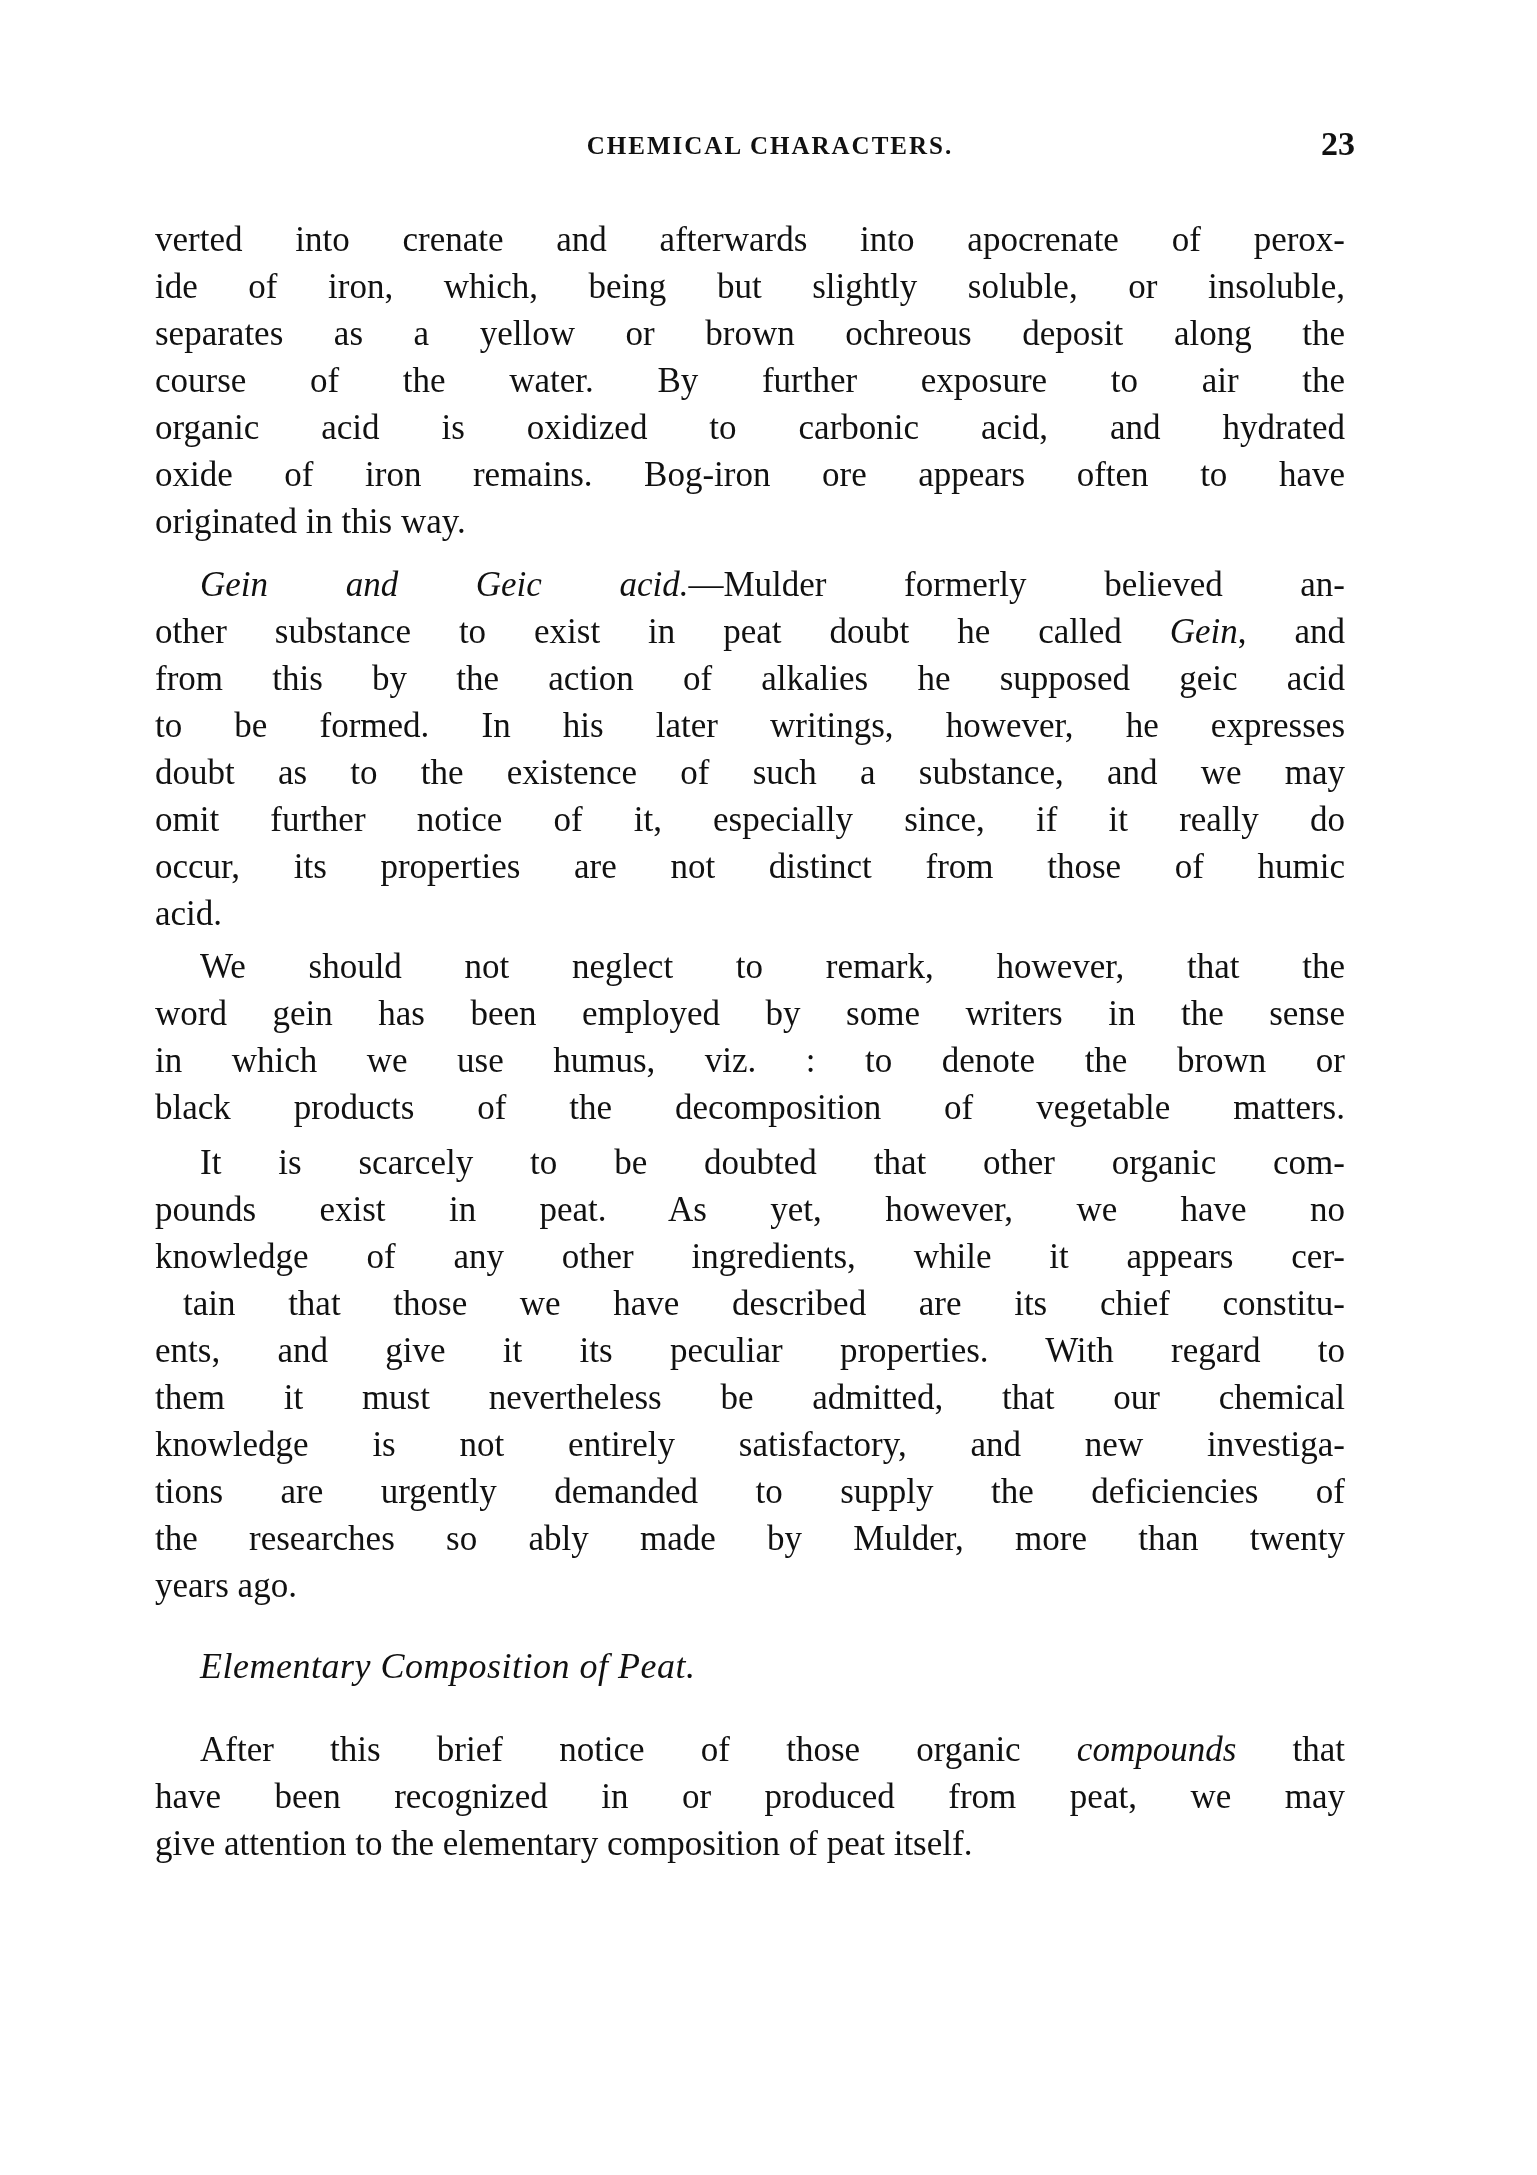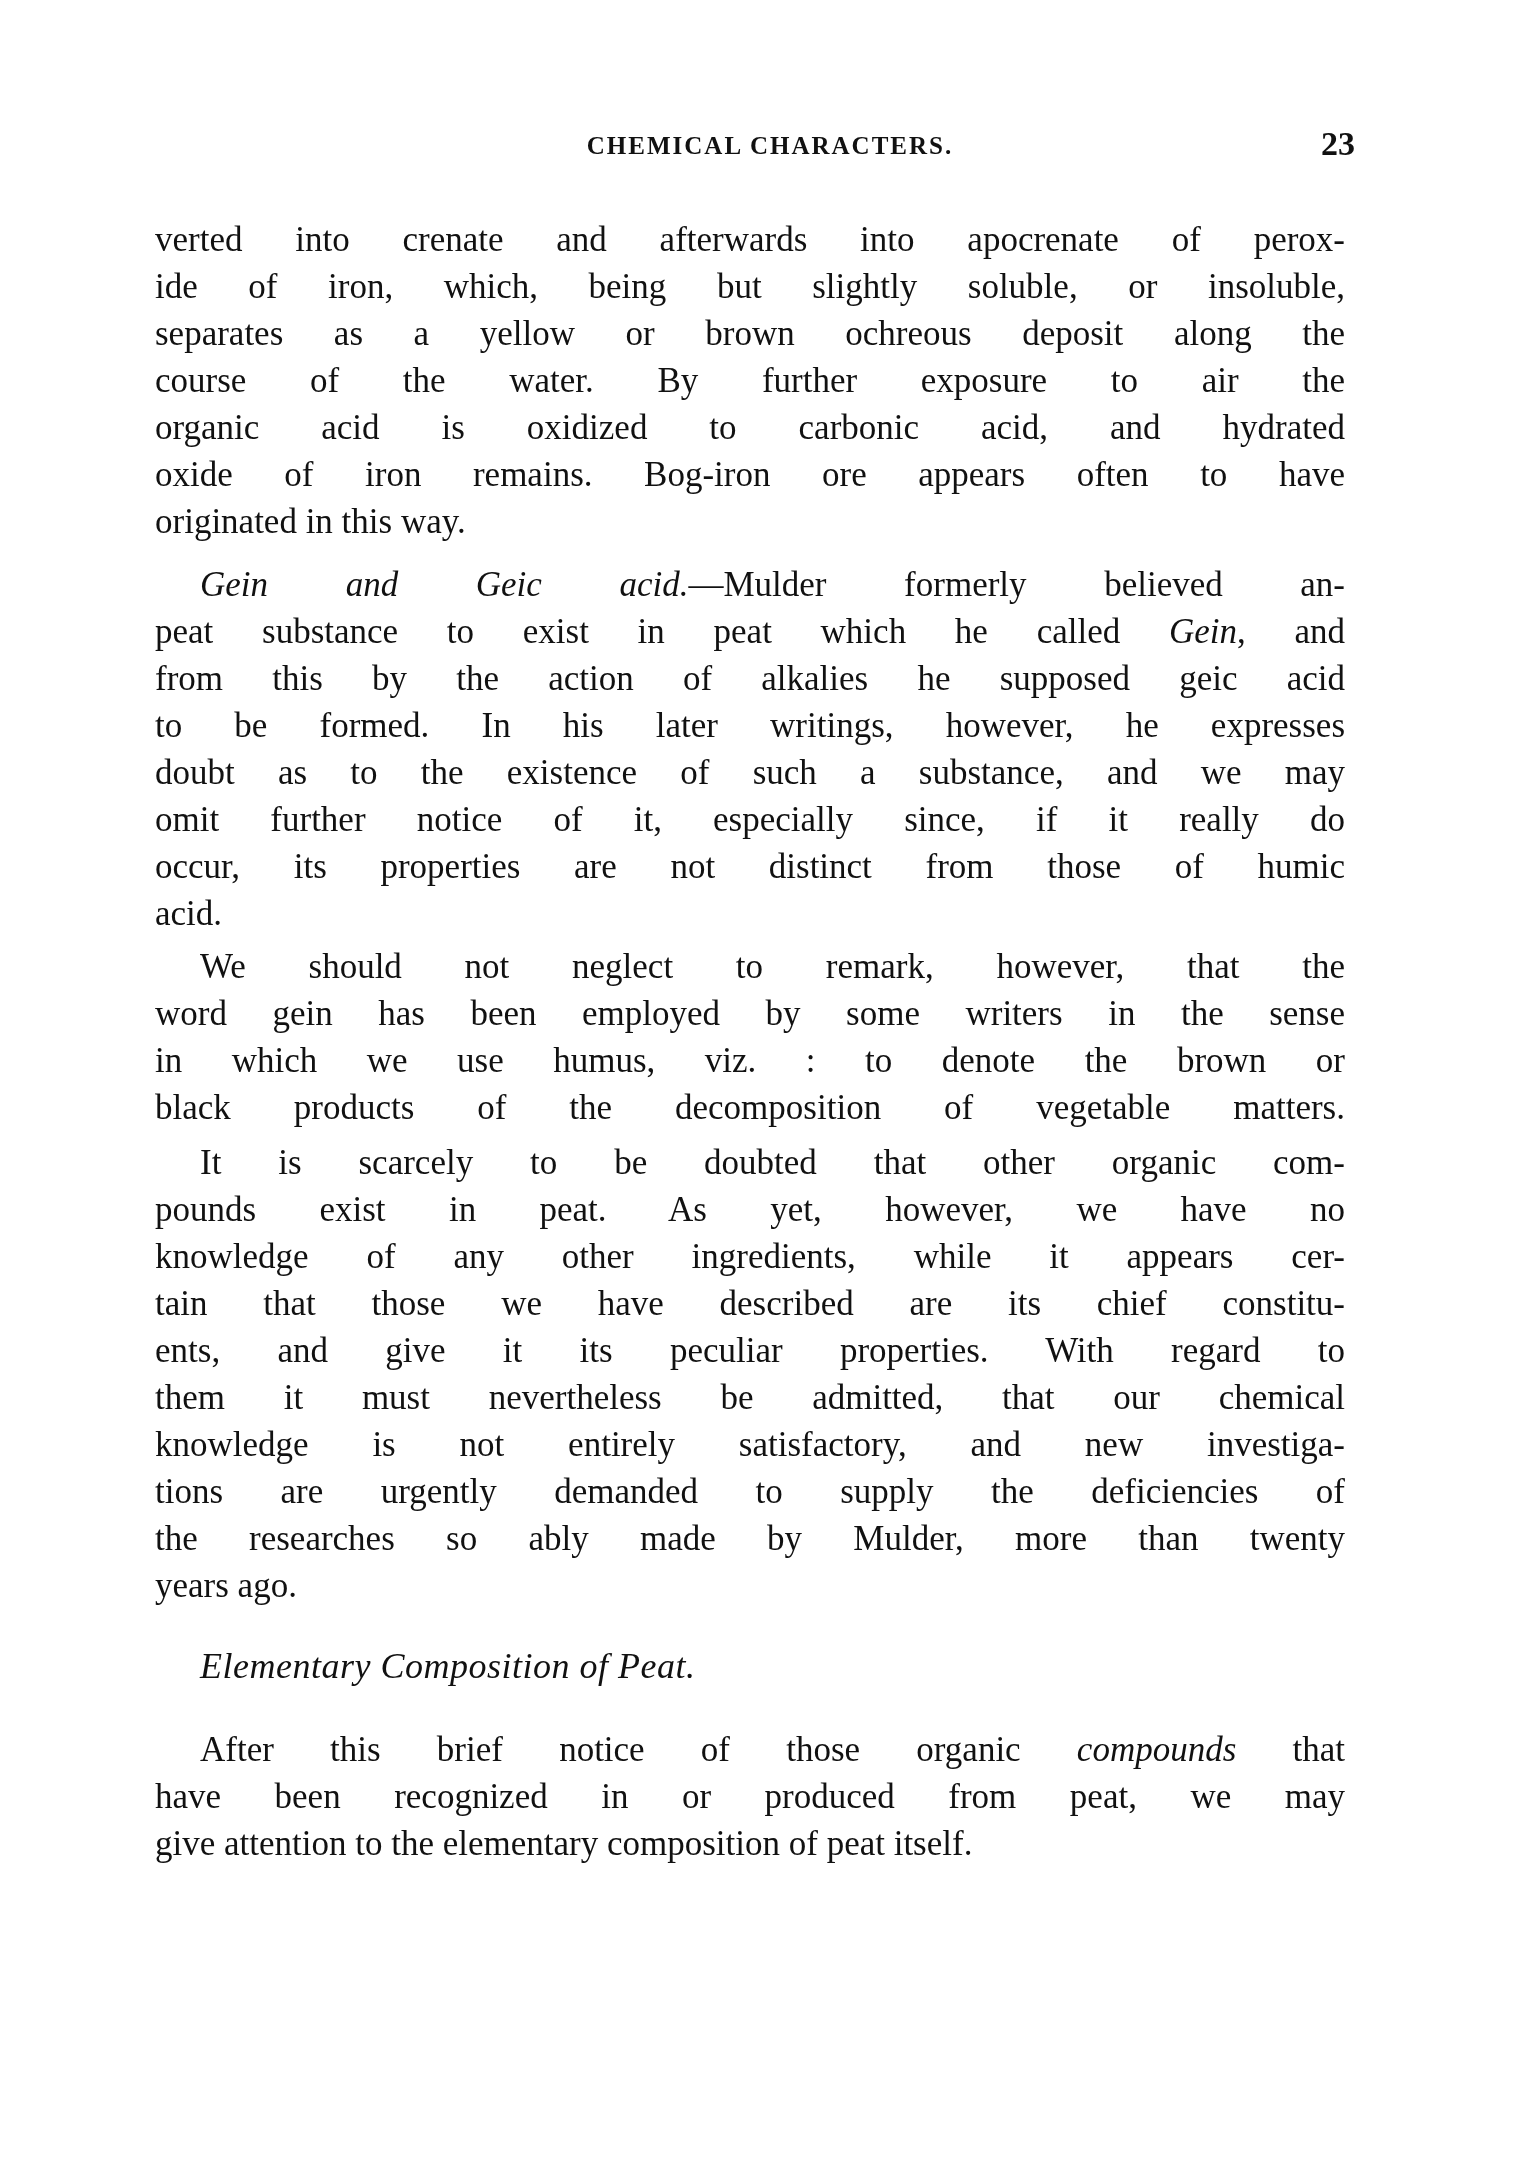--- a/index.html
+++ b/index.html
@@ -93,41 +93,41 @@
     <span class="line" style="display: block;"><span style="white-space: nowrap;">ide of iron, which, being but slightly soluble, or insoluble,</span></span>
     <span class="line" style="display: block;"><span style="white-space: nowrap;">separates as a yellow or brown ochreous deposit along the</span></span>
     <span class="line" style="display: block;"><span style="white-space: nowrap;">course of the water.  By further exposure to air the</span></span>
     <span class="line" style="display: block;"><span style="white-space: nowrap;">organic acid is oxidized to carbonic acid, and hydrated</span></span>
     <span class="line" style="display: block;"><span style="white-space: nowrap; font-family: Liberation Serif, serif;">oxide of iron remains.  Bog-iron ore appears often to have</span></span>
     <span class="line last" style="display: block;"><span style="white-space: nowrap;">originated in this way.</span></span>
   </div>
 
   <div class="block" style="top:561px;">
     <span class="line indent" style="display: block;"><span style="white-space: nowrap; word-spacing: 0.00260417px;"><span class="ital">Gein and Geic acid.</span><span>—Mulder formerly believed an-</span></span></span>
-    <span class="line" style="display: block;"><span style="white-space: nowrap;"><span>peat substance to exist in peat which he called </span><span class="ital">Gein</span><span>, and</span></span></span>
+    <span class="line" style="display: block;"><span style="white-space: nowrap;"><span>other substance to exist in peat doubt he called </span><span class="ital">Gein</span><span>, and</span></span></span>
     <span class="line" style="display: block;"><span style="white-space: nowrap;">from this by the action of alkalies he supposed geic acid</span></span>
     <span class="line" style="display: block;"><span style="white-space: nowrap;">to be formed.  In his later writings, however, he expresses</span></span>
     <span class="line" style="display: block;"><span style="white-space: nowrap;">doubt as to the existence of such a substance, and we may</span></span>
     <span class="line" style="display: block;"><span style="white-space: nowrap;">omit further notice of it, especially since, if it really do</span></span>
     <span class="line" style="display: block;"><span style="white-space: nowrap;">occur, its properties are not distinct from those of humic</span></span>
     <span class="line last" style="display: block;"><span style="white-space: nowrap;">acid.</span></span>
   </div>
 
   <div class="block" style="top:943px;">
     <span class="line indent" style="display: block;"><span style="white-space: nowrap; margin-top: 28px;">We should not neglect to remark, however, that the</span></span>
     <span class="line" style="display: block;"><span style="white-space: nowrap;">word gein has been employed by some writers in the sense</span></span>
     <span class="line" style="display: block;"><span style="white-space: nowrap;">in which we use humus, viz. : to denote the brown or</span></span>
     <span class="line" style="display: block;"><span style="white-space: nowrap;">black products of the decomposition of vegetable matters.</span></span>
   </div>
 
   <div class="block" style="top:1139px;">
     <span class="line indent" style="display: block;"><span style="white-space: nowrap;">It is scarcely to be doubted that other organic com-</span></span>
     <span class="line" style="display: block;"><span style="white-space: nowrap;">pounds exist in peat.  As yet, however, we have no</span></span>
     <span class="line" style="display: block;"><span style="white-space: nowrap;">knowledge of any other ingredients, while it appears cer-</span></span>
-    <span class="line" style="display: block;"><span style="white-space: nowrap;">tain that those we have described are its chief constitu-</span></span>
+    <span class="line" style="display: block;"><span style="white-space: nowrap; margin-left: 28px;">tain that those we have described are its chief constitu-</span></span>
     <span class="line" style="display: block;"><span style="white-space: nowrap;">ents, and give it its peculiar properties.  With regard to</span></span>
     <span class="line" style="display: block;"><span style="white-space: nowrap;">them it must nevertheless be admitted, that our chemical</span></span>
     <span class="line" style="display: block;"><span style="white-space: nowrap;">knowledge is not entirely satisfactory, and new investiga-</span></span>
     <span class="line" style="display: block;"><span style="white-space: nowrap;">tions are urgently demanded to supply the deficiencies of</span></span>
     <span class="line" style="display: block;"><span style="white-space: nowrap;">the researches so ably made by Mulder, more than twenty</span></span>
     <span class="line last" style="display: block;"><span style="white-space: nowrap;">years ago.</span></span>
   </div>
 
   <div class="section-heading">Elementary Composition of Peat.</div>
 

